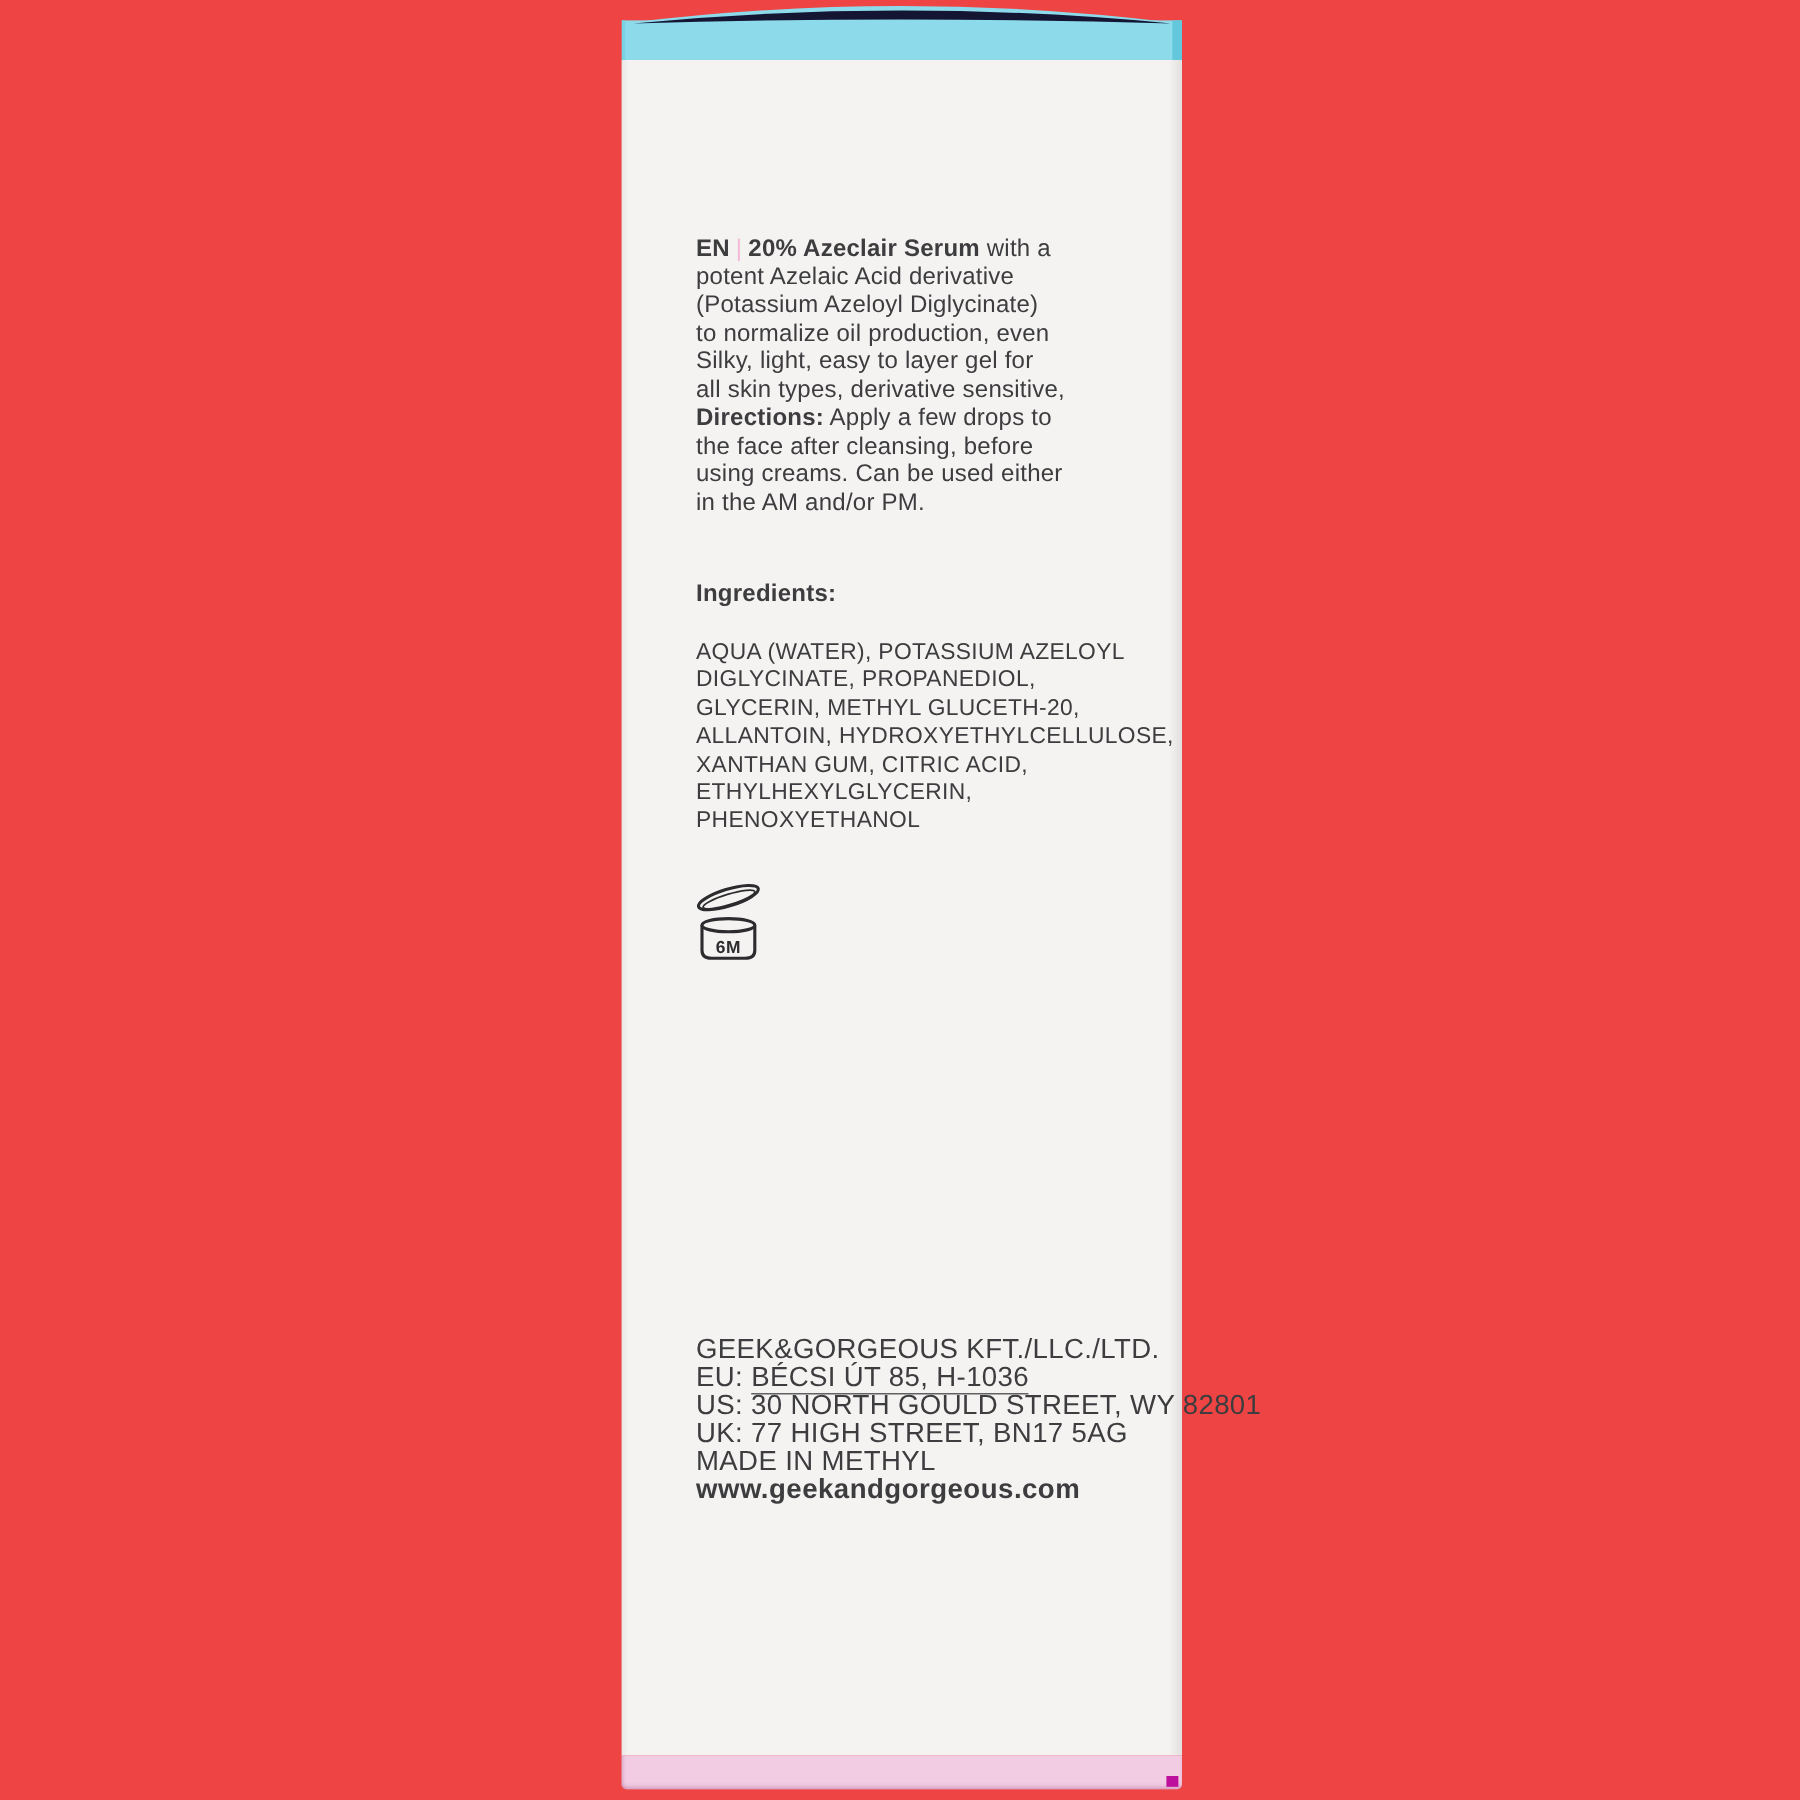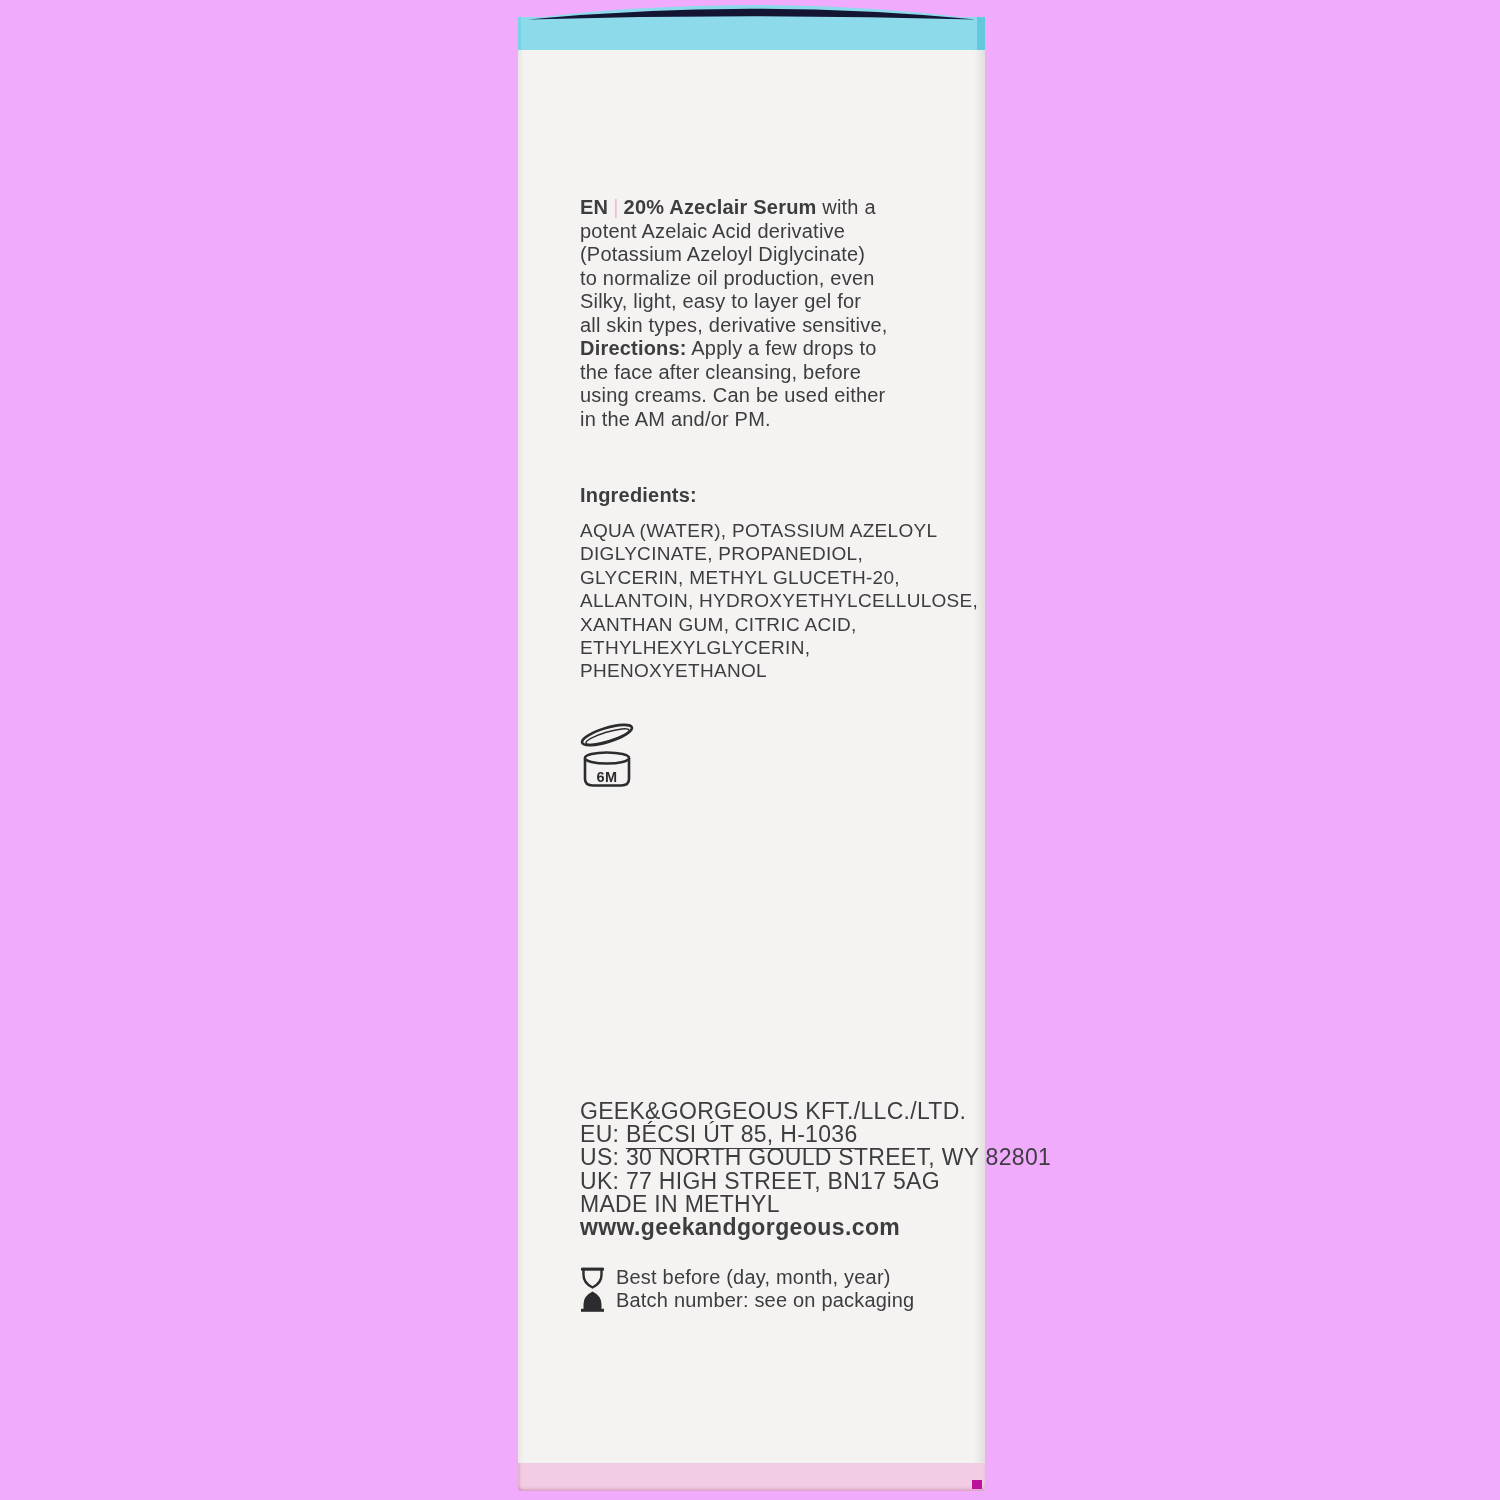--- a/index.html
+++ b/index.html
@@ -1,17 +1,17 @@
 <!DOCTYPE html>
 <html><head>
 <meta charset="utf-8">
 <style>
   html,body { margin:0; padding:0; }
   body { background:#ffffff; font-family:"Liberation Sans", sans-serif; }
-  .stage { position:relative; width:1500px; height:1500px; background:#f0abfc; overflow:hidden; }
+  .stage { position:relative; width:1500px; height:1500px; background:#ef4444; overflow:hidden; }
 
   .box { position:absolute; left:518px; top:0; width:467px; height:1491px; }
 
   .top-band-svg { position:absolute; left:0; top:0; width:467px; height:50px; display:block; }
 
   .panel { position:absolute; left:0; top:50px; width:467px; height:1413px; background:#f4f3f2; }
   .panel::before { content:""; position:absolute; left:0; top:0; bottom:0; width:6px;
     background:linear-gradient(to right, rgba(0,0,0,0.05), rgba(0,0,0,0)); }
   .panel::after { content:""; position:absolute; right:0; top:0; bottom:0; width:11px;
     background:linear-gradient(to left, rgba(0,0,0,0.08), rgba(0,0,0,0)); }
@@ -21,21 +21,21 @@
     box-shadow: inset 0 -3px 3px -1px rgba(186,110,160,0.45), inset 3px 0 2px -1px rgba(186,110,160,0.25); }
   .magenta-mark { position:absolute; right:3px; bottom:2px; width:10px; height:9px; background:#bd109c; }
 
   .text-col { position:absolute; left:62px; top:146px; width:400px; color:#3d3d3f; }
 
   .line { font-size:20px; line-height:23.5px; letter-spacing:0.2px; white-space:nowrap; }
   .b { font-weight:bold; }
   .sep { color:#f2b9d4; padding:0 5px; font-weight:400; }
 
   .ing-head { margin-top:52px; font-size:20px; line-height:24px; font-weight:bold; letter-spacing:0.2px; }
-  .ing-list { margin-top:12px; }
+  .ing-list { margin-top:25px; }
   .ing-line { font-size:19px; line-height:23.4px; letter-spacing:0.3px; white-space:nowrap; }
 
   .pao { margin-top:39px; margin-left:-2px; width:58px; height:67px; }
   .pao svg { display:block; }
   .pao text { font-family:"Liberation Sans", sans-serif; font-weight:bold; }
 
   .company { margin-top:311px; }
   .co-line { font-size:23px; line-height:23.3px; letter-spacing:0.3px; white-space:nowrap; }
   .underline { border-bottom:1.5px solid #3d3d3f; padding-bottom:1px; }
   .website { font-weight:bold; letter-spacing:0.4px; }
@@ -106,32 +106,20 @@
           <div class="co-line">GEEK&amp;GORGEOUS KFT./LLC./LTD.</div>
           <div class="co-line">
             <span>EU: </span><span class="underline">BÉCSI ÚT 85, H-1036</span>
           </div>
           <div class="co-line">US: 30 NORTH GOULD STREET, WY 82801</div>
           <div class="co-line">UK: 77 HIGH STREET, BN17 5AG</div>
           <div class="co-line">MADE IN METHYL</div>
           <div class="co-line website">www.geekandgorgeous.com</div>
         </div>
 
-        <div class="batch">
-          <svg class="batch-icon" width="25" height="45" viewBox="0 0 25 45" aria-hidden="true">
-            <line x1="1" y1="2.2" x2="24" y2="2.2" stroke="#2c2c2e" stroke-width="2.8"></line>
-            <path d="M 3.5,2 L 21.5,2 L 21.5,8 Q 21.5,16 12.5,20.5 Q 3.5,16 3.5,8 Z" fill="none" stroke="#2c2c2e" stroke-width="2.4"></path>
-            <path d="M 12.5,24.5 Q 21.5,29 21.5,37 L 21.5,42.5 L 3.5,42.5 L 3.5,37 Q 3.5,29 12.5,24.5 Z" fill="#2c2c2e"></path>
-            <line x1="1" y1="43.3" x2="24" y2="43.3" stroke="#2c2c2e" stroke-width="3"></line>
-          </svg>
-          <div class="batch-lines">
-            <div class="batch-line">Best before (day, month, year)</div>
-            <div class="batch-line">Batch number: see on packaging</div>
-          </div>
-        </div>
 
       </div>
     </div>
 
     <div class="pink-band">
       <div class="magenta-mark"></div>
     </div>
 
   </div>
 </div>

